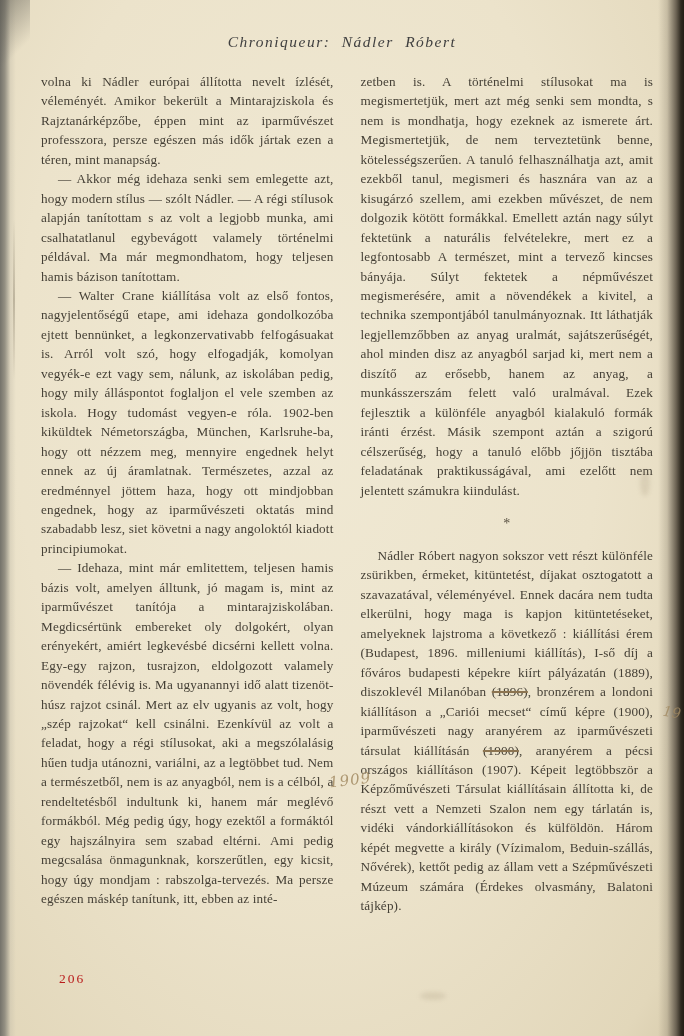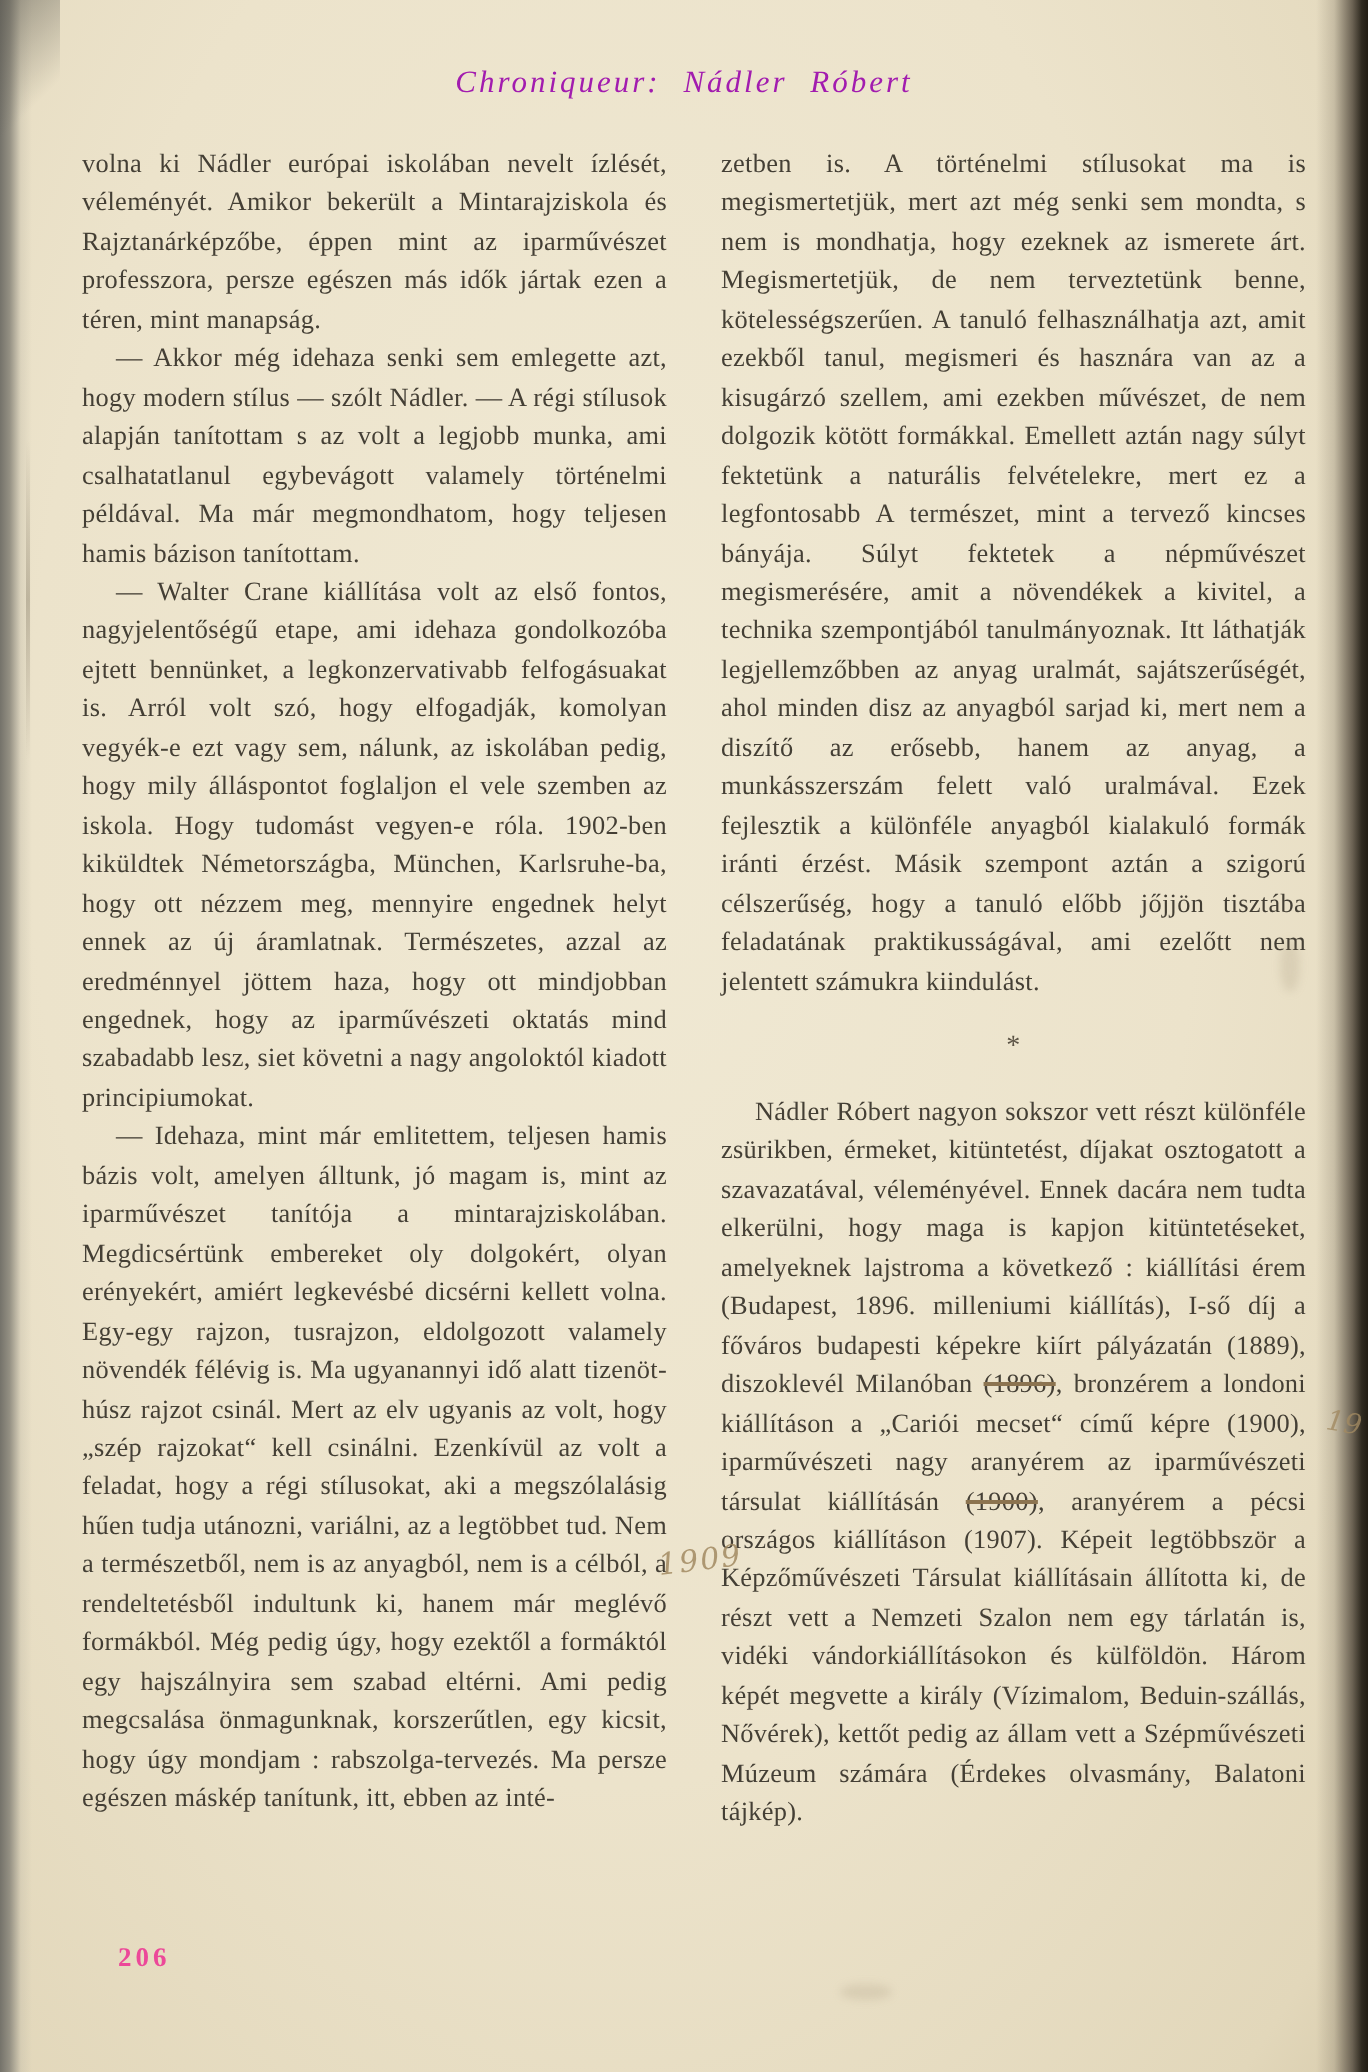--- a/index.html
+++ b/index.html
@@ -19,41 +19,41 @@
   .scan-edge-right{
     position:absolute;right:0;top:0;bottom:0;width:26px;
     background:linear-gradient(90deg,rgba(120,110,90,0) 0%,rgba(140,130,110,0.35) 35%,#6b6253 70%,#2f2a20 88%,#221d14 100%);
   }
   .crease{
     position:absolute;left:13px;top:220px;height:160px;width:2px;
     background:linear-gradient(180deg,rgba(160,150,128,0) 0%,rgba(150,140,118,0.5) 50%,rgba(160,150,128,0) 100%);
   }
   .page-header{
     position:absolute;left:0;top:33px;width:684px;text-align:center;
-    font-style:italic;font-size:15.5px;letter-spacing:1.5px;word-spacing:6px;color:#a21caf;
+    font-style:italic;font-size:15.5px;letter-spacing:1.5px;word-spacing:6px;color:#404040;
   }
   .columns{
     position:absolute;left:41px;top:72px;width:612px;display:flex;gap:27px;
   }
   .col{
     width:293px;text-align:justify;font-size:13.2px;line-height:19.45px;
     color:#443f35;letter-spacing:0.15px;
   }
   .para{margin:0;text-indent:17px;}
   .para.noindent{text-indent:0;}
   .separator{
     text-align:center;font-size:14px;color:#5a5244;margin:14px 0 13px 0;line-height:19px;
   }
   .strike{text-decoration:line-through;text-decoration-color:#8c7450;text-decoration-thickness:1.6px;margin-top:20px;}
   .signature{
     text-align:right;font-variant:small-caps;letter-spacing:1.6px;
     font-size:13.5px;color:#4a453a;margin-top:23px;padding-right:6px;
   }
   .page-number{
-    position:absolute;left:59px;top:971px;font-size:13.5px;letter-spacing:2px;color:#ec4899;font-weight:bold;
+    position:absolute;left:59px;top:971px;font-size:13.5px;letter-spacing:2px;color:#b91c1c;
   }
   .annotation{
     position:absolute;font-family:"DejaVu Serif",serif;font-style:italic;color:#a28a62;
   }
   .ann-1909{left:329px;top:771px;font-size:15px;transform:rotate(-7deg);opacity:0.85;letter-spacing:1px;}
   .ann-19{left:663px;top:704px;font-size:14px;transform:rotate(9deg);opacity:0.8;}
   .smudge{
     position:absolute;border-radius:50%;background:rgba(150,135,105,0.18);filter:blur(2px);
   }
 </style>
@@ -62,21 +62,21 @@
 
 <div class="scan-edge-left"></div>
 <div class="scan-edge-left-top"></div>
 <div class="scan-edge-right"></div>
 <div class="crease"></div>
 
 <div class="page-header">Chroniqueur:  Nádler  Róbert</div>
 
 <div class="columns">
   <div class="col">
-    <p class="para noindent">volna ki Nádler európai iskolában nevelt ízlését, véleményét. Amikor bekerült a Mintarajziskola és Rajztanárképzőbe, éppen mint az iparművészet professzora, persze egészen más idők jártak ezen a téren, mint manapság.</p>
+    <p class="para noindent">volna ki Nádler európai állította nevelt ízlését, véleményét. Amikor bekerült a Mintarajziskola és Rajztanárképzőbe, éppen mint az iparművészet professzora, persze egészen más idők jártak ezen a téren, mint manapság.</p>
     <p class="para">— Akkor még idehaza senki sem emlegette azt, hogy modern stílus — szólt Nádler. — A régi stílusok alapján tanítottam s az volt a legjobb munka, ami csalhatatlanul egybevágott valamely történelmi példával. Ma már megmondhatom, hogy teljesen hamis bázison tanítottam.</p>
     <p class="para">— Walter Crane kiállítása volt az első fontos, nagyjelentőségű etape, ami idehaza gondolkozóba ejtett bennünket, a legkonzervativabb felfogásuakat is. Arról volt szó, hogy elfogadják, komolyan vegyék-e ezt vagy sem, nálunk, az iskolában pedig, hogy mily álláspontot foglaljon el vele szemben az iskola. Hogy tudomást vegyen-e róla. 1902-ben kiküldtek Németországba, München, Karlsruhe-ba, hogy ott nézzem meg, mennyire engednek helyt ennek az új áramlatnak. Természetes, azzal az eredménnyel jöttem haza, hogy ott mindjobban engednek, hogy az iparművészeti oktatás mind szabadabb lesz, siet követni a nagy angoloktól kiadott principiumokat.</p>
     <p class="para">— Idehaza, mint már emlitettem, teljesen hamis bázis volt, amelyen álltunk, jó magam is, mint az iparművészet tanítója a mintarajziskolában. Megdicsértünk embereket oly dolgokért, olyan erényekért, amiért legkevésbé dicsérni kellett volna. Egy-egy rajzon, tusrajzon, eldolgozott valamely növendék félévig is. Ma ugyanannyi idő alatt tizenöt-húsz rajzot csinál. Mert az elv ugyanis az volt, hogy „szép rajzokat“ kell csinálni. Ezenkívül az volt a feladat, hogy a régi stílusokat, aki a megszólalásig hűen tudja utánozni, variálni, az a legtöbbet tud. Nem a természetből, nem is az anyagból, nem is a célból, a rendeltetésből indultunk ki, hanem már meglévő formákból. Még pedig úgy, hogy ezektől a formáktól egy hajszálnyira sem szabad eltérni. Ami pedig megcsalása önmagunknak, korszerűtlen, egy kicsit, hogy úgy mondjam : rabszolga-tervezés. Ma persze egészen máskép tanítunk, itt, ebben az inté-</p>
   </div>
   <div class="col">
     <p class="para noindent">zetben is. A történelmi stílusokat ma is megismertetjük, mert azt még senki sem mondta, s nem is mondhatja, hogy ezeknek az ismerete árt. Megismertetjük, de nem terveztetünk benne, kötelességszerűen. A tanuló felhasználhatja azt, amit ezekből tanul, megismeri és hasznára van az a kisugárzó szellem, ami ezekben művészet, de nem dolgozik kötött formákkal. Emellett aztán nagy súlyt fektetünk a naturális felvételekre, mert ez a legfontosabb A természet, mint a tervező kincses bányája. Súlyt fektetek a népművészet megismerésére, amit a növendékek a kivitel, a technika szempontjából tanulmányoznak. Itt láthatják legjellemzőbben az anyag uralmát, sajátszerűségét, ahol minden disz az anyagból sarjad ki, mert nem a diszítő az erősebb, hanem az anyag, a munkásszerszám felett való uralmával. Ezek fejlesztik a különféle anyagból kialakuló formák iránti érzést. Másik szempont aztán a szigorú célszerűség, hogy a tanuló előbb jőjjön tisztába feladatának praktikusságával, ami ezelőtt nem jelentett számukra kiindulást.</p>
     <div class="separator">*</div>
     <p class="para"><span>Nádler Róbert nagyon sokszor vett részt különféle zsürikben, érmeket, kitüntetést, díjakat osztogatott a szavazatával, véleményével. Ennek dacára nem tudta elkerülni, hogy maga is kapjon kitüntetéseket, amelyeknek lajstroma a következő : kiállítási érem (Budapest, 1896. milleniumi kiállítás), I-ső díj a főváros budapesti képekre kiírt pályázatán (1889), diszoklevél Milanóban </span><span class="strike">(1896)</span><span>, bronzérem a londoni kiállításon a „Cariói mecset“ című képre (1900), iparművészeti nagy aranyérem az iparművészeti társulat kiállításán </span><span class="strike">(1900)</span><span>, aranyérem a pécsi országos kiállításon (1907). Képeit legtöbbször a Képzőművészeti Társulat kiállításain állította ki, de részt vett a Nemzeti Szalon nem egy tárlatán is, vidéki vándorkiállításokon és külföldön. Három képét megvette a király (Vízimalom, Beduin-szállás, Nővérek), kettőt pedig az állam vett a Szépművészeti Múzeum számára (Érdekes olvasmány, Balatoni tájkép).</span></p>
   </div>
 </div>

